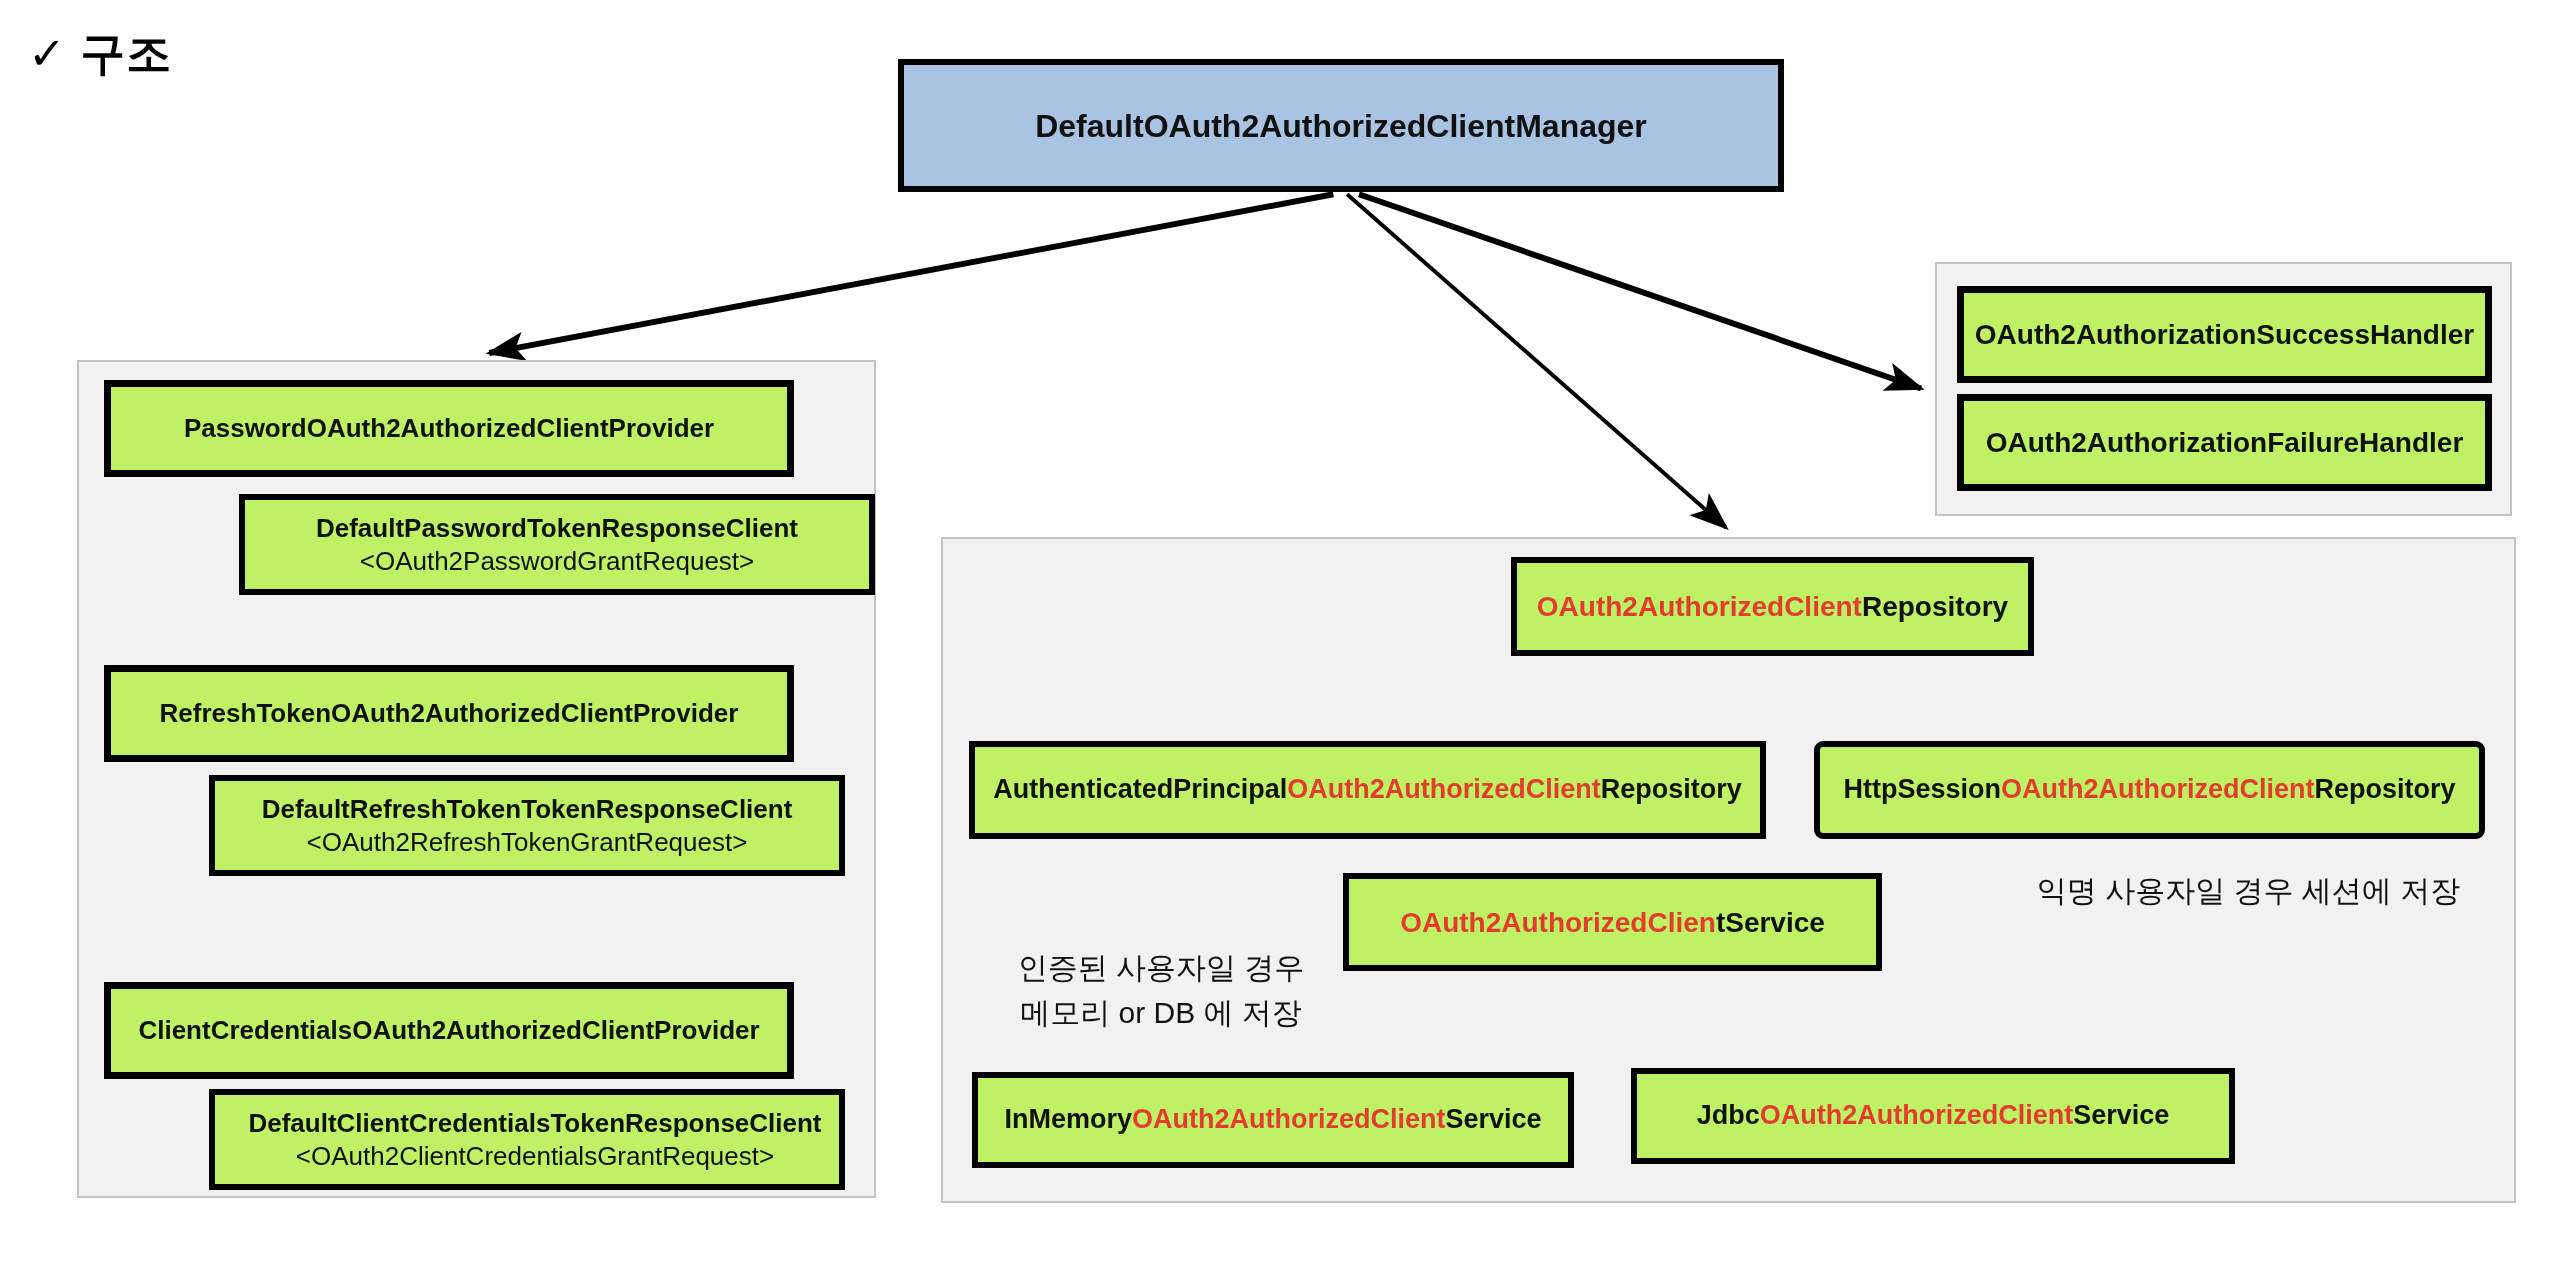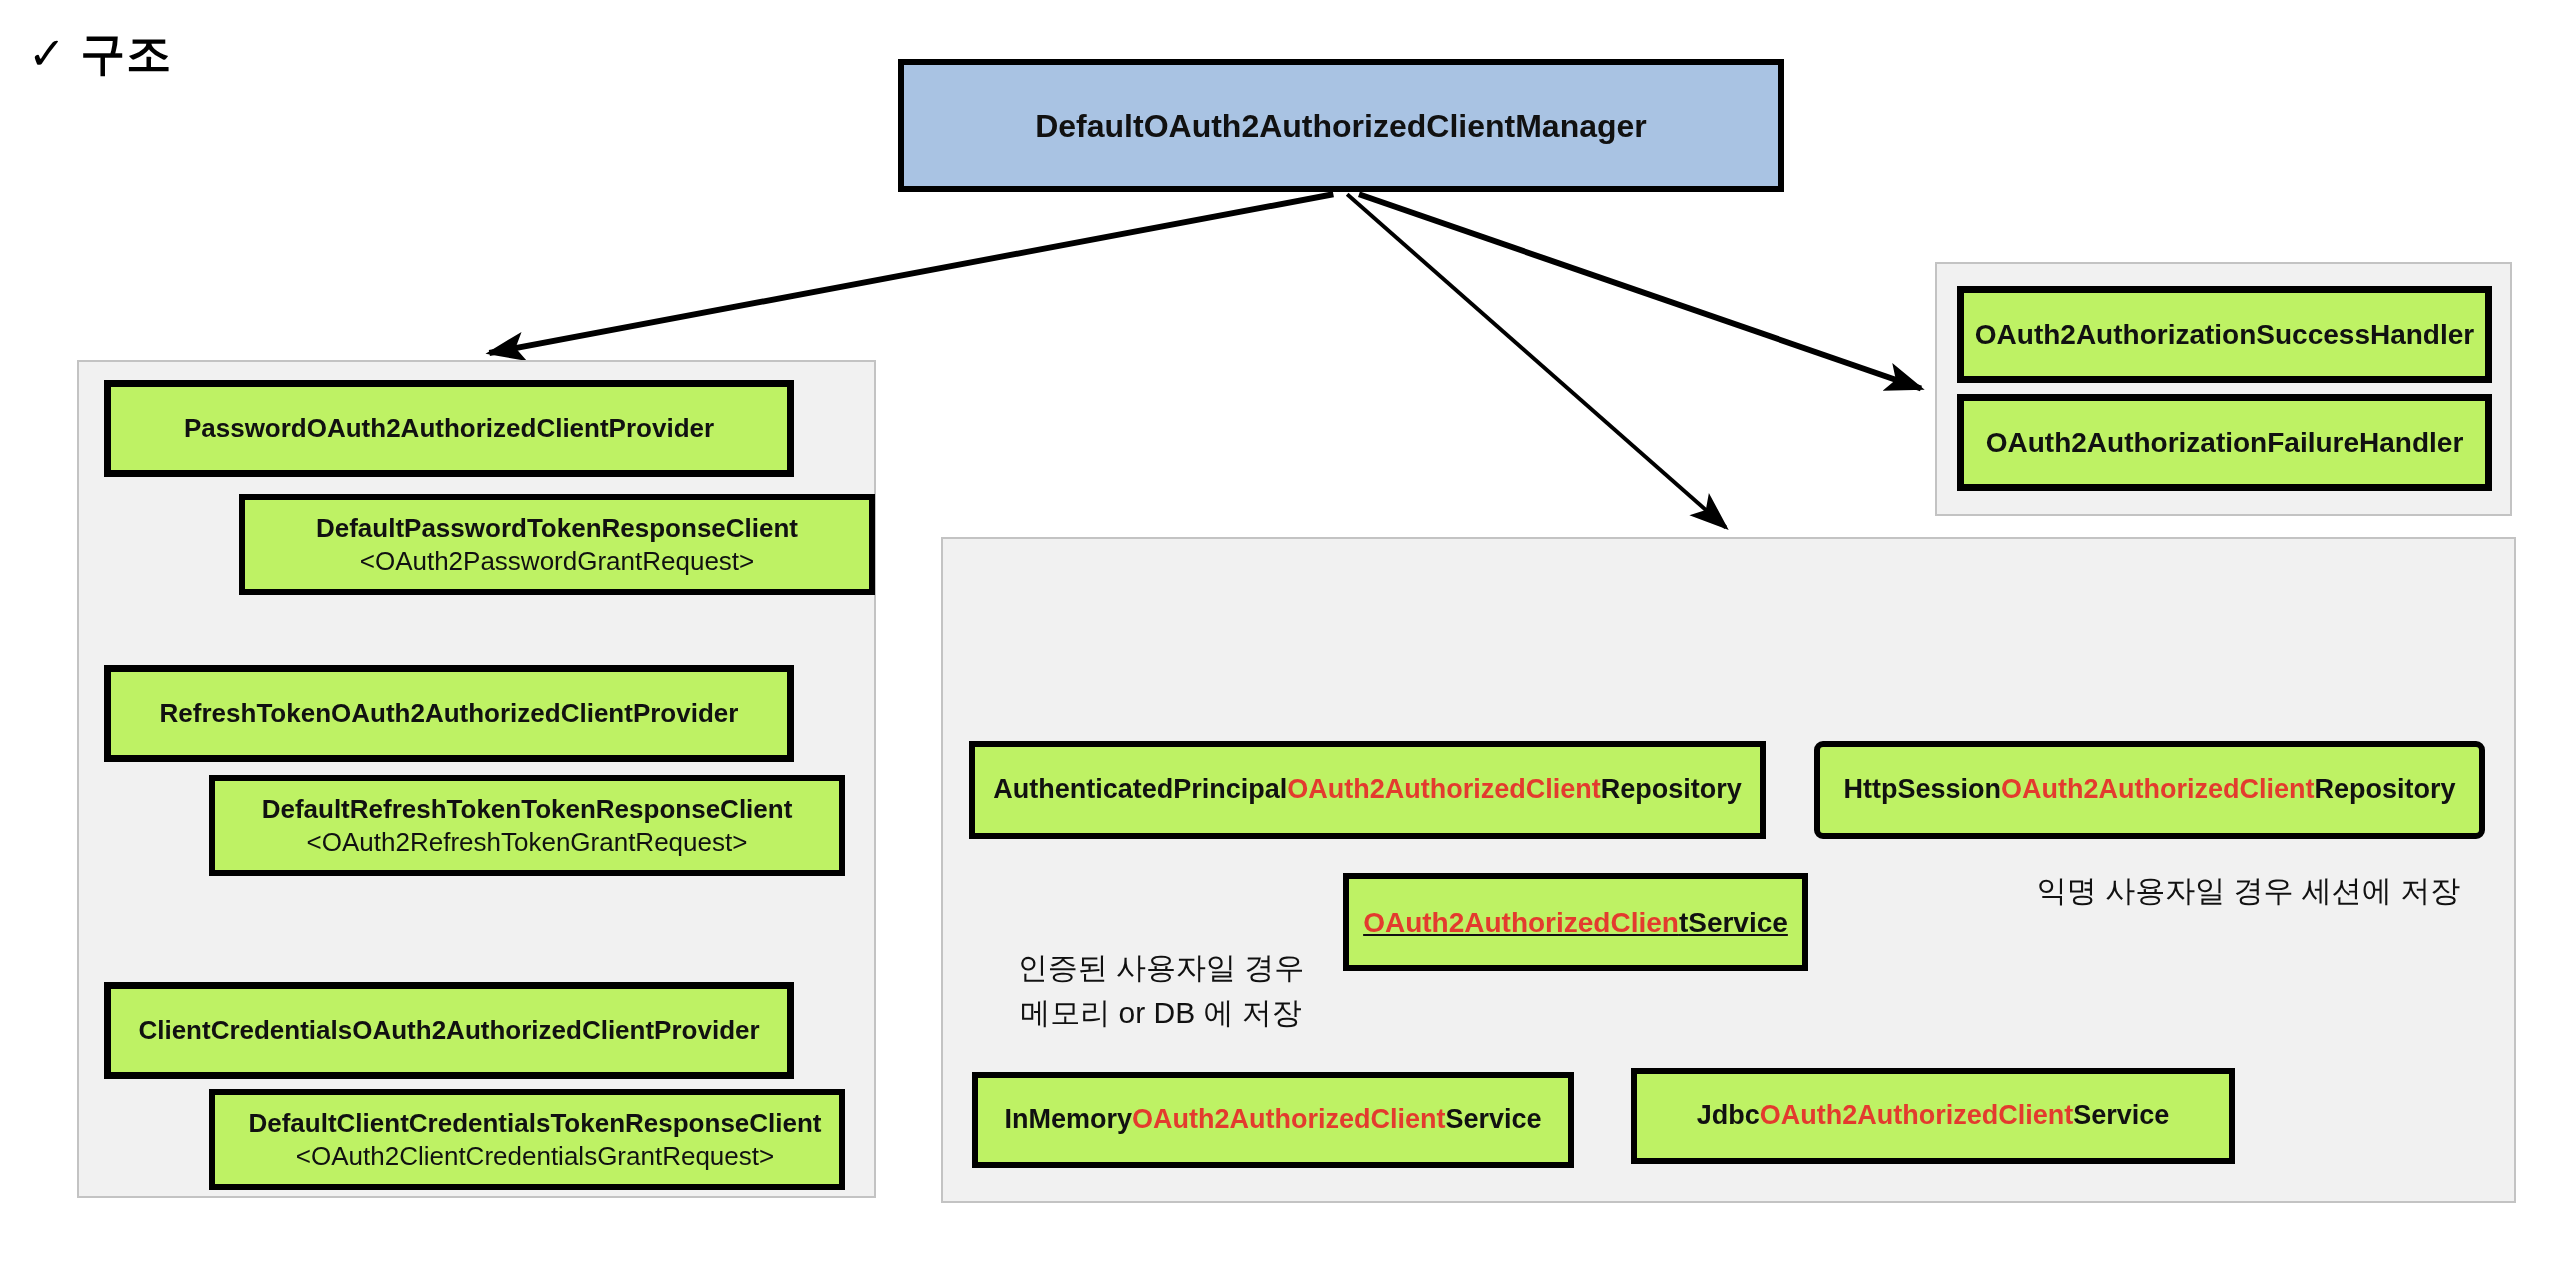--- a/index.html
+++ b/index.html
@@ -90,30 +90,33 @@
   <div class="panel" style="left:1935px;top:262px;width:577px;height:254px;"></div>
   <div class="cls thick f28" style="left:1957px;top:286px;width:535px;height:97px;">
     <span>OAuth2AuthorizationSuccessHandler</span>
   </div>
   <div class="cls thick f28" style="left:1957px;top:394px;width:535px;height:97px;">
     <span>OAuth2AuthorizationFailureHandler</span>
   </div>
 
   <div class="panel" style="left:941px;top:537px;width:1575px;height:666px;"></div>
 
+  <div class="cls f28" style="left:1511px;top:557px;width:523px;height:99px;">
+    <span><span class="red">OAuth2AuthorizedClient</span><span>Repository</span></span>
+  </div>
 
   <div class="cls f27" style="left:969px;top:741px;width:797px;height:98px;">
     <span><span>AuthenticatedPrincipal</span><span class="red">OAuth2AuthorizedClient</span><span>Repository</span></span>
   </div>
 
   <div class="cls f27" style="left:1814px;top:741px;width:671px;height:98px;border-radius:9px;">
     <span><span>HttpSession</span><span class="red">OAuth2AuthorizedClient</span><span>Repository</span></span>
   </div>
 
-  <div class="cls f28" style="left:1343px;top:873px;width:465px;height:98px;text-decoration:underline;">
+  <div class="cls f28" style="left:1343px;top:873px;width:539px;height:98px;">
     <span><span class="red">OAuth2AuthorizedClien</span><span>tService</span></span>
   </div>
 
   <div class="cls f27" style="left:972px;top:1072px;width:602px;height:96px;">
     <span><span>InMemory</span><span class="red">OAuth2AuthorizedClient</span><span>Service</span></span>
   </div>
 
   <div class="cls f27" style="left:1631px;top:1068px;width:604px;height:96px;">
     <span><span>Jdbc</span><span class="red">OAuth2AuthorizedClient</span><span>Service</span></span>
   </div>

